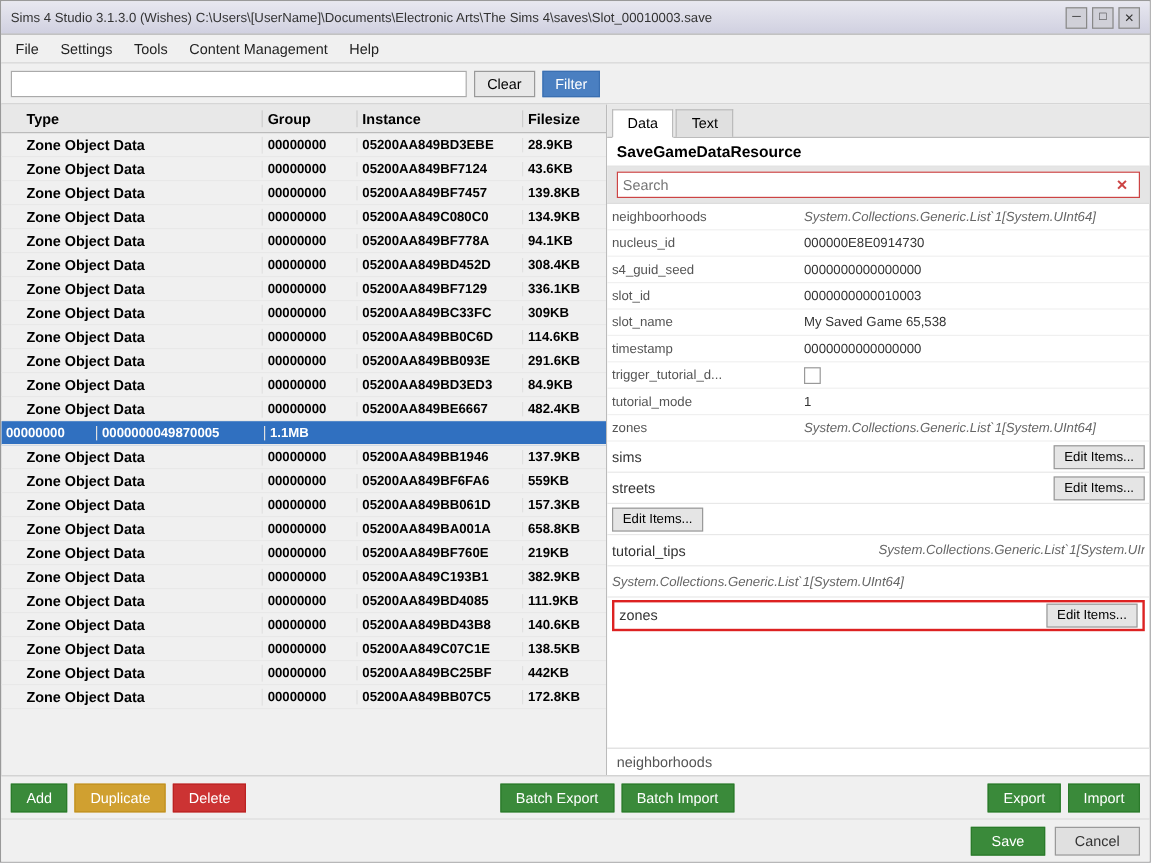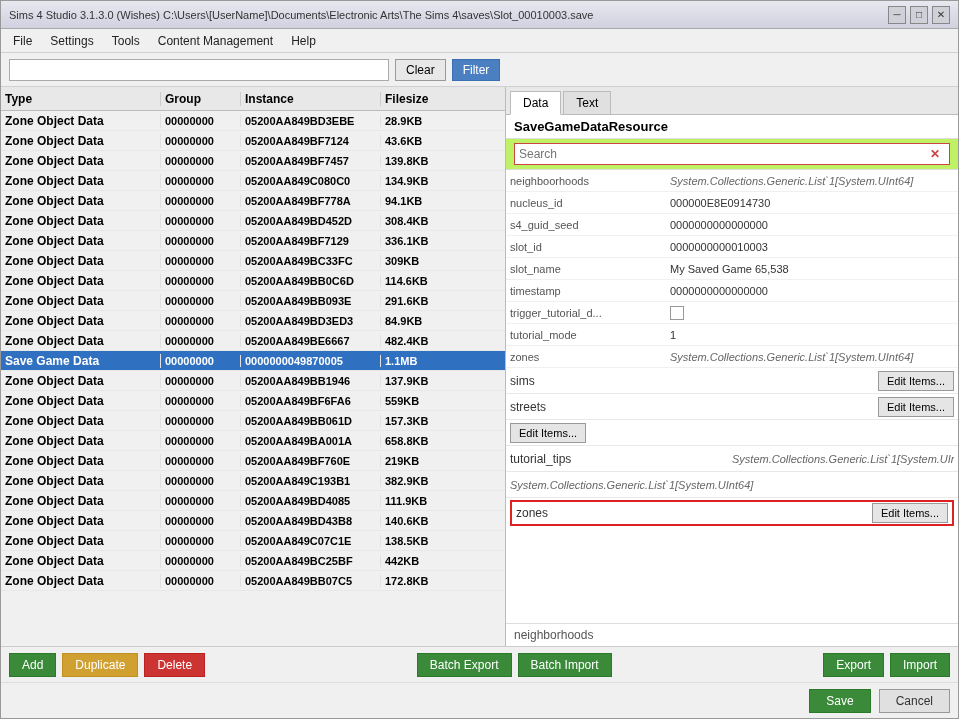--- a/index.html
+++ b/index.html
@@ -109,21 +109,21 @@
       border-right: 1px solid #bbb;
       overflow: hidden;
     }
     .table-header {
       display: flex;
       background: #e8e8e8;
       border-bottom: 1px solid #bbb;
       height: 24px;
       align-items: center;
     }
-    .col-type { width: 160px; padding: 0 4px; font-weight: bold; border-right: 1px solid #ccc; }
+    .col-type { width: 204px; padding: 0 4px; font-weight: bold; border-right: 1px solid #ccc; margin-left: 17px; }
     .col-group { width: 80px; padding: 0 4px; font-weight: bold; border-right: 1px solid #ccc; }
     .col-instance { width: 140px; padding: 0 4px; font-weight: bold; border-right: 1px solid #ccc; }
     .col-filesize { width: 70px; padding: 0 4px; font-weight: bold; }
     .table-body {
       flex: 1;
       overflow-y: auto;
       overflow-x: hidden;
     }
     .table-row {
       display: flex;
@@ -167,21 +167,21 @@
     }
     .resource-title {
       padding: 4px 8px;
       font-weight: bold;
       font-size: 13px;
       background: white;
       border-bottom: 1px solid #ddd;
     }
     .search-bar-right {
       padding: 4px 8px;
-      background: #bef264;
+      background: #e5e5e5;
       border-bottom: 1px solid #ddd;
     }
     .search-input-right {
       width: 100%;
       height: 22px;
       border: 1px solid #cc4444;
       padding: 2px 20px 2px 4px;
       font-size: 12px;
     }
     .search-x {
@@ -461,21 +461,20 @@
     <div class="col-instance">05200AA849BD3ED3</div>
     <div class="col-filesize">84.9KB</div>
   </div>
             <div class="table-row">
     <div class="col-type">Zone Object Data</div>
     <div class="col-group">00000000</div>
     <div class="col-instance">05200AA849BE6667</div>
     <div class="col-filesize">482.4KB</div>
   </div>
             <div class="table-row selected">
-    <div class="col-type">Save Game Data</div>
     <div class="col-group">00000000</div>
     <div class="col-instance">0000000049870005</div>
     <div class="col-filesize">1.1MB</div>
   </div>
             <div class="table-row">
     <div class="col-type">Zone Object Data</div>
     <div class="col-group">00000000</div>
     <div class="col-instance">05200AA849BB1946</div>
     <div class="col-filesize">137.9KB</div>
   </div>

